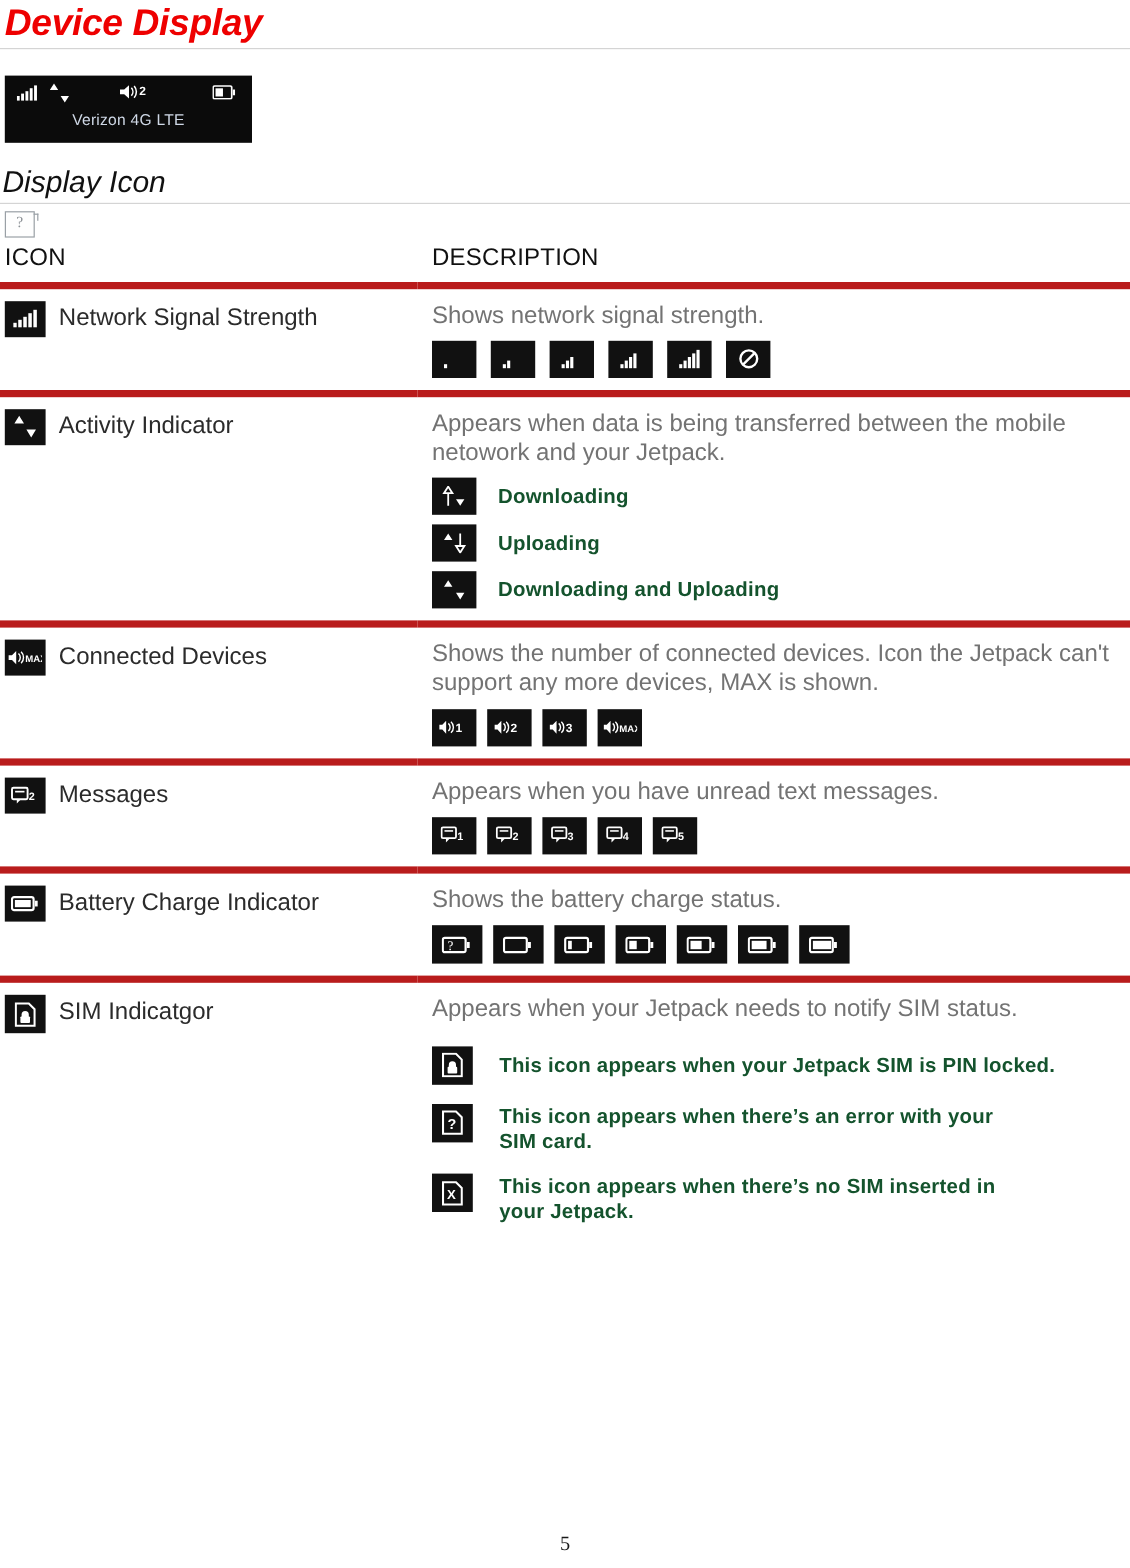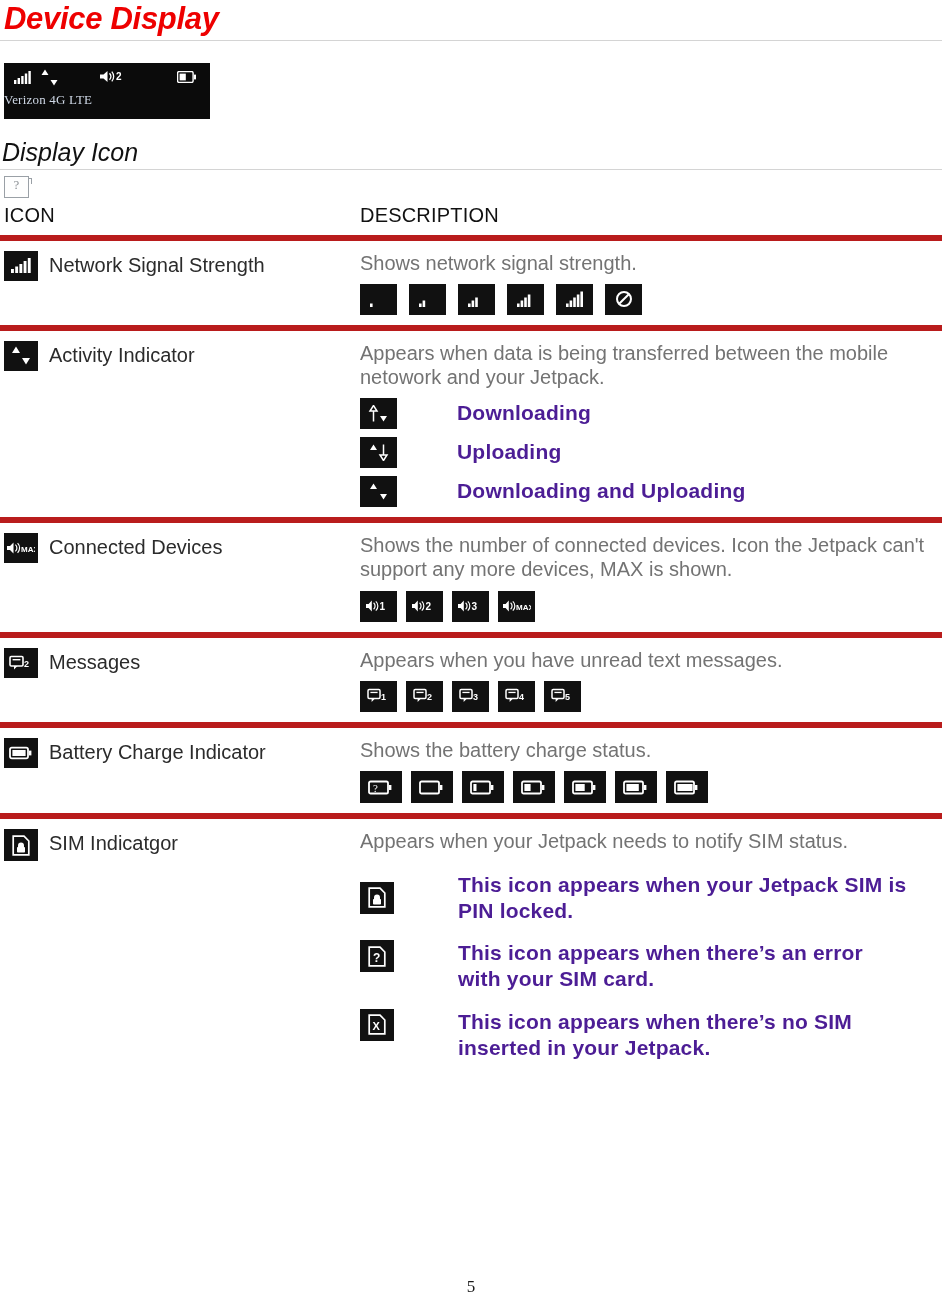--- a/index.html
+++ b/index.html
@@ -43,23 +43,24 @@
     display: flex;
     align-items: center;
     position: relative;
   }
   .lcd-sig { position: absolute; left: 10px; top: 8px; }
   .lcd-act { position: absolute; left: 36px; top: 6px; }
   .lcd-dev { position: absolute; left: 96px; top: 7px; display: flex; align-items: center; }
   .lcd-dev-num { color: #ffffff; font-size: 10px; margin-left: 1px; font-weight: bold; }
   .lcd-bat { position: absolute; right: 14px; top: 8px; }
   .lcd-carrier {
+    text-align: center;
     color: #cfd8e6;
     font-size: 13px;
-    font-family: Liberation Serif, serif;
+    font-family: Liberation Sans, sans-serif;
     line-height: 1;
     padding-top: 2px;
     letter-spacing: 0.2px;
   }
 
   
   .sub-head {
     font-size: 25px;
     font-style: italic;
     color: #111111;
@@ -158,26 +159,25 @@
   }
   .variant-row.tight { gap: 9px; }
 
   .sub-item {
     display: flex;
     align-items: center;
     gap: 18px;
     margin-top: 8px;
   }
   .sub-label {
-    font-size: 21px;
+    font-size: 17px;
     font-weight: bold;
-    color: #4c1d95;
+    color: #14532d;
     letter-spacing: 0.2px;
     line-height: 1.25;
-    margin-left: 42px;
   }
 
   
   .page-num {
     position: absolute;
     bottom: 10px;
     left: 0; right: 0;
     text-align: center;
     font-size: 17px;
     color: #1a1a1a;

